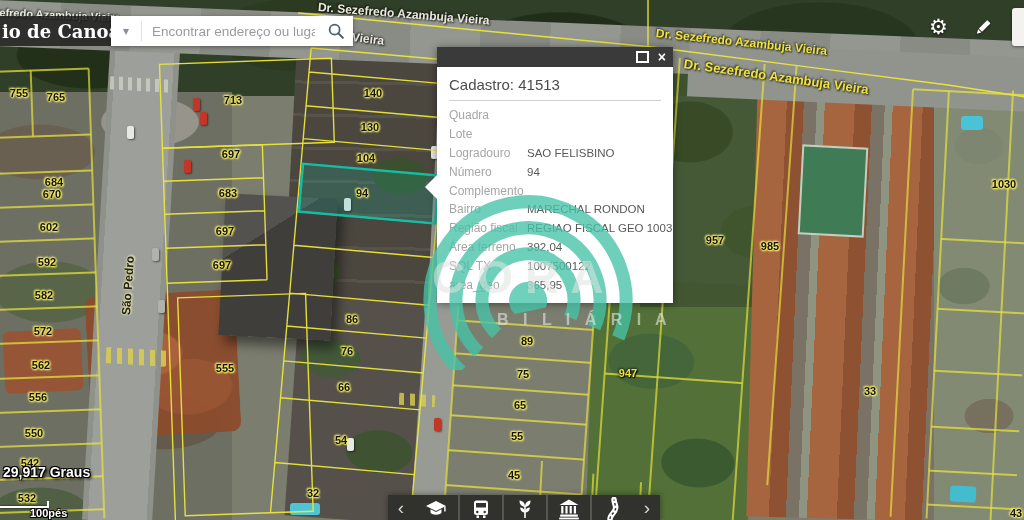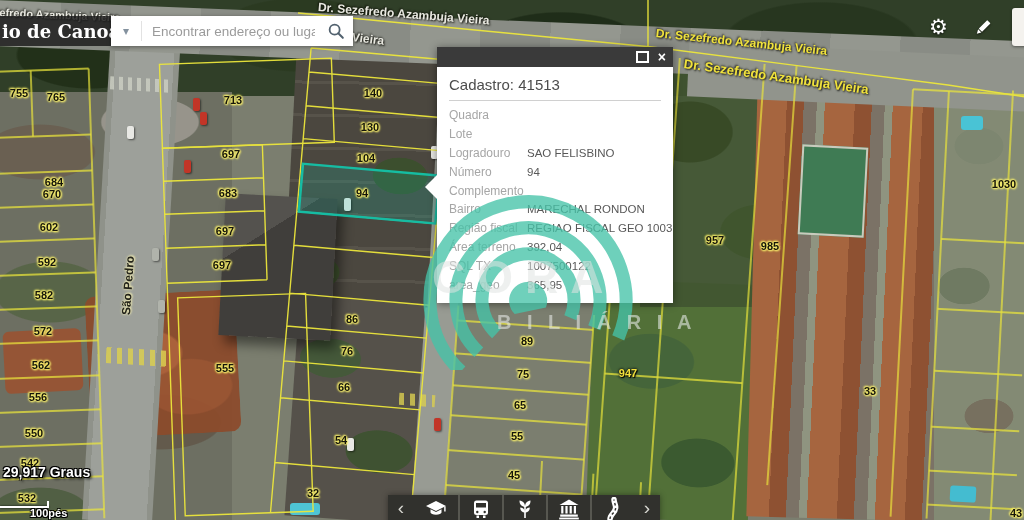--- a/index.html
+++ b/index.html
@@ -49,21 +49,21 @@
   .pval{color:#585858;font-size:11.5px;white-space:nowrap;}
   .pop-foot{margin-top:10px;display:flex;justify-content:space-between;align-items:center;}
   .zoomlink{font-size:12.5px;color:#5e5e5e;text-decoration:underline;cursor:pointer;}
   .dots{color:#6f6f6f;font-size:12px;font-weight:bold;letter-spacing:1.5px;cursor:pointer;}
   .pop-arrow{position:absolute;left:-12px;top:128px;width:0;height:0;
     border:12px solid transparent;border-right:12px solid #fff;border-left:none;}
   
   .watermark{position:absolute;inset:0;z-index:6;pointer-events:none;}
   .wm-text{position:absolute;left:432px;top:250px;font-size:46px;font-weight:bold;letter-spacing:12px;
     color:rgba(224,228,226,.55);}
-  .wm-sub{position:absolute;left:497px;top:311px;font-size:20px;font-weight:bold;letter-spacing:5px;
+  .wm-sub{position:absolute;left:497px;top:311px;font-size:16px;font-weight:bold;letter-spacing:5px;
     color:rgba(228,231,229,.6);}
   
   .toolbar{position:absolute;left:388px;top:495px;height:48px;z-index:7;display:flex;
     background:#31312d;box-shadow:0 0 6px rgba(0,0,0,.4);}
   .tb-arrow{width:26px;text-align:center;color:#d8d8d2;font-size:19px;line-height:26px;cursor:pointer;}
   .tb-tile{width:44px;height:48px;border-left:2px solid rgba(125,125,115,.5);cursor:pointer;
     display:flex;justify-content:center;align-items:flex-start;padding-top:2px;box-sizing:border-box;}
   
   .maptool{position:absolute;z-index:7;cursor:pointer;}
   .gear{left:929px;top:15px;font-size:21px;color:#fff;text-shadow:0 1px 2px rgba(0,0,0,.8);}

